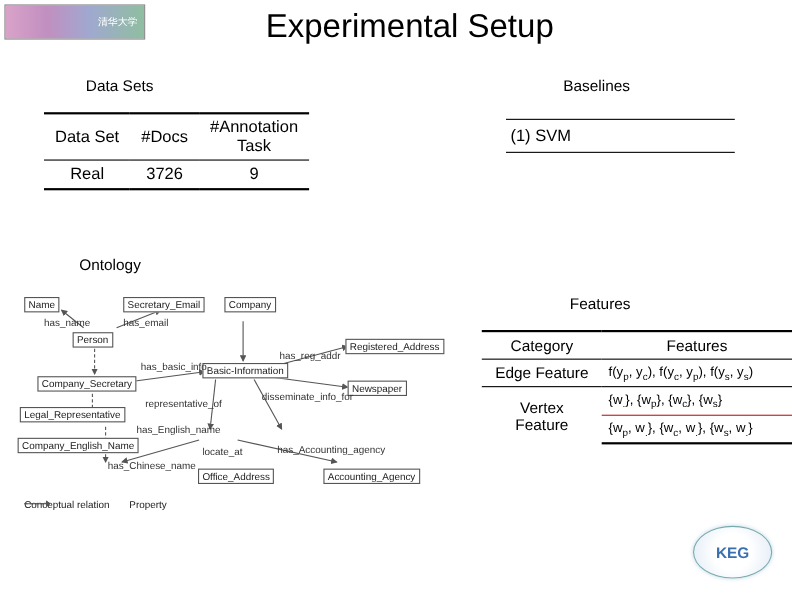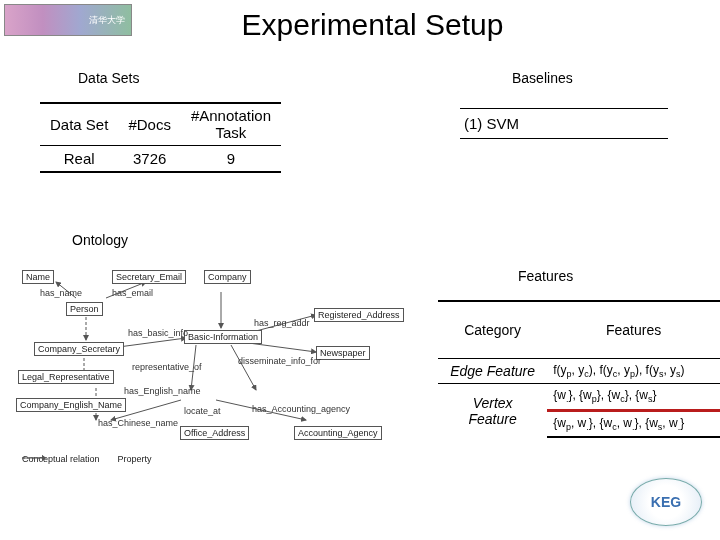--- a/index.html
+++ b/index.html
@@ -70,29 +70,29 @@
     text-align:left;
   }
 
   .features-tbl {
     position:absolute; top:300px; left:438px;
     border-collapse:collapse; font-size:14px;
   }
   .features-tbl th {
     border-top:2px solid #000;
     border-bottom:1.5px solid #000;
-    padding:20px 6px;
+    padding:4px 6px;
     font-weight:normal;
   }
   .features-tbl td {
     padding:4px 6px;
     font-size:12px;
   }
   .features-tbl .lastrow td { border-bottom:2px solid #000; }
-  .features-tbl .catcell { text-align:center; font-size:14px;font-style:italic; }
+  .features-tbl .catcell { text-align:center; font-size:14px; }
   sub{font-size:9px;}
 
   
   .onto {
     position:absolute;
     top:270px; left:16px;
     width:410px; height:210px;
     font-size:9px;
     color:#222;
   }
@@ -164,21 +164,21 @@
       <tr>
     <th style="width:100px">Category</th>
     <th style="width:168px">Features</th>
   </tr>
   <tr>
     <td class="catcell" style="border-bottom:1.5px solid #000">Edge Feature</td>
     <td style="border-bottom:1.5px solid #000">f(y<sub>p</sub>, y<sub>c</sub>), f(y<sub>c</sub>, y<sub>p</sub>), f(y<sub>s</sub>, y<sub>s</sub>)</td>
   </tr>
   <tr>
     <td class="catcell" rowspan="2">Vertex<br>Feature</td>
-    <td style="border-bottom:3px solid #b91c1c">{w<sub>.</sub>}, {w<sub>p</sub>}, {w<sub>c</sub>}, {w<sub>s</sub>}</td>
+    <td style="border-bottom:1px solid #b91c1c">{w<sub>.</sub>}, {w<sub>p</sub>}, {w<sub>c</sub>}, {w<sub>s</sub>}</td>
   </tr>
   <tr class="lastrow">
     <td>{w<sub>p</sub>, w<sub>.</sub>}, {w<sub>c</sub>, w<sub>.</sub>}, {w<sub>s</sub>, w<sub>.</sub>}</td>
   </tr>
 </tbody>
   </table>
 
 <div class="onto">
   <svg width="410" height="210">
     <defs>

